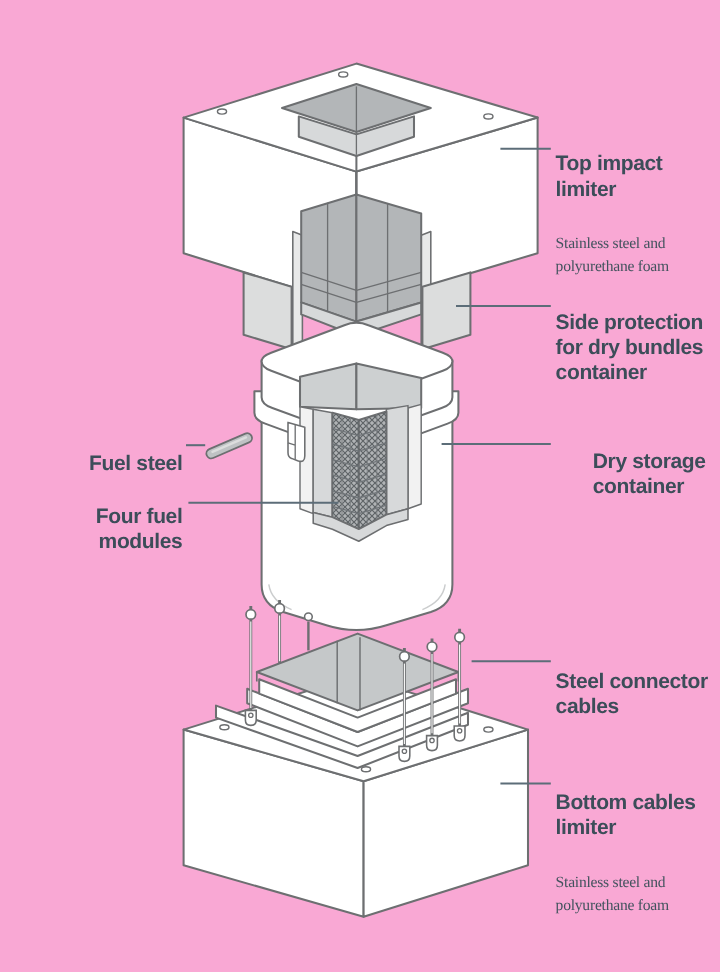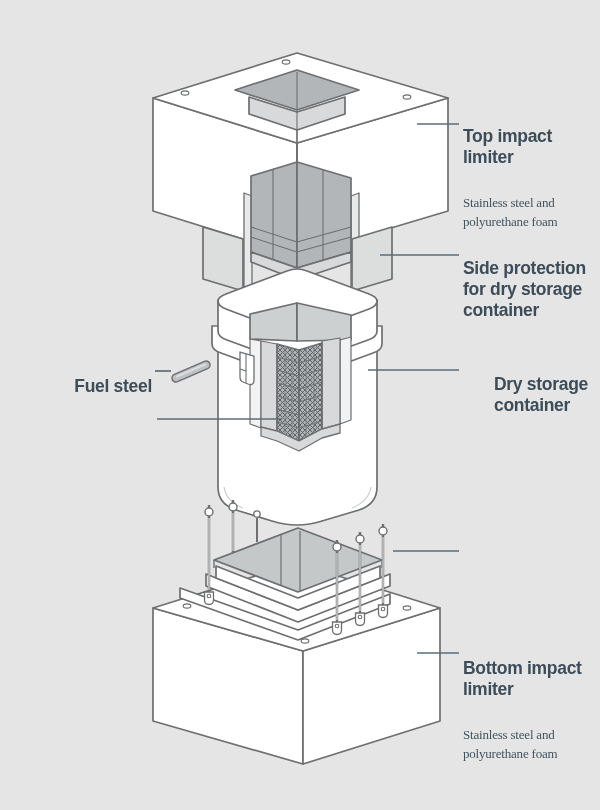--- a/index.html
+++ b/index.html
@@ -1,16 +1,16 @@
 <!DOCTYPE html>
 <html><head>
 <meta charset="utf-8">
 <style>
   html,body{margin:0;padding:0;background:#ffffff;}
-  #stage{position:relative;width:600px;height:810px;background:#e5e5e5;overflow:hidden;
+  #stage{position:relative;width:600px;height:810px;background:#f9a8d4;overflow:hidden;
          font-family:"Liberation Sans","DejaVu Sans",sans-serif;}
   #art{position:absolute;left:0;top:0;}
   .lbl{position:absolute;color:#3c4d59;white-space:pre-line;}
   .lbl .t{font-weight:bold;font-size:17.5px;line-height:21px;letter-spacing:-0.3px;}
   .lbl .s{font-weight:normal;font-size:13px;line-height:19px;letter-spacing:-0.2px;color:#43535e;margin-top:7px;font-family:Liberation Serif, serif;}
   .lr{left:463px;width:132px;text-align:left;}
   .ll{left:12px;width:140px;text-align:right;}
   #lr1{top:108px;} #lr2{top:240px;} #lr3{top:356px;margin-left:31px;} #lr4{top:539px;} #lr5{top:640px;}
   #ll1{top:358px;} #ll2{top:402px;} #ll2s{top:450px;}
 </style>
@@ -158,31 +158,39 @@
 </svg>
 
   <div class="lbl lr" id="lr1">
     <div class="t">Top impact
 limiter</div>
     <div class="s">Stainless steel and
 polyurethane foam</div>
   </div>
   <div class="lbl lr" id="lr2">
     <div class="t">Side protection
-for dry storage
+for dry bundles
 container</div>
   </div>
   <div class="lbl lr" id="lr3">
     <div class="t">Dry storage
 container</div>
   </div>
+  <div class="lbl lr" id="lr4">
+    <div class="t">Steel connector
+cables</div>
+  </div>
   <div class="lbl lr" id="lr5">
-    <div class="t">Bottom impact
+    <div class="t">Bottom cables
 limiter</div>
     <div class="s">Stainless steel and
 polyurethane foam</div>
   </div>
 
   <div class="lbl ll" id="ll1">
     <div class="t">Fuel steel</div>
   </div>
+  <div class="lbl ll" id="ll2">
+    <div class="t">Four fuel
+modules</div>
+  </div>
 
 </div>
 
 </body></html>

